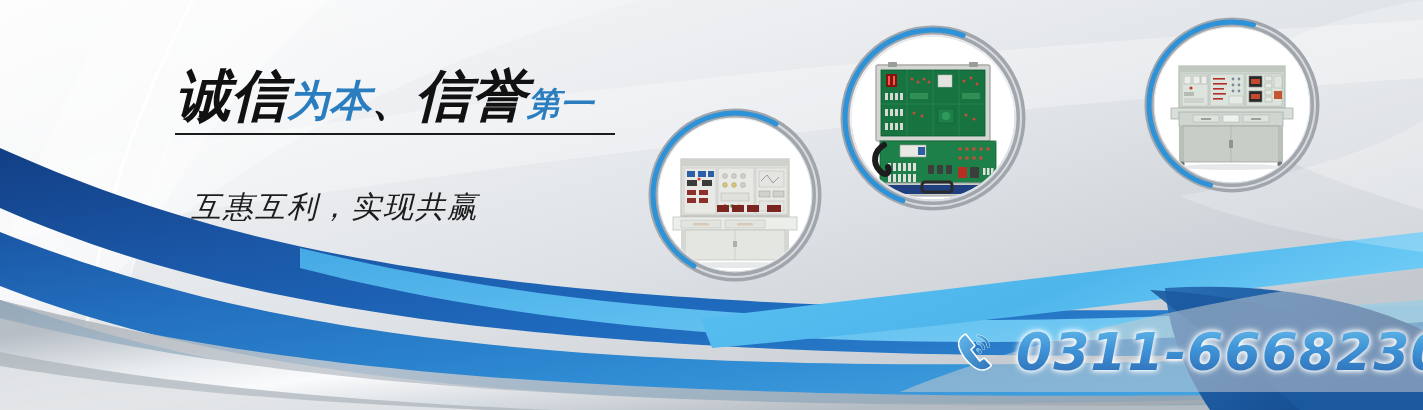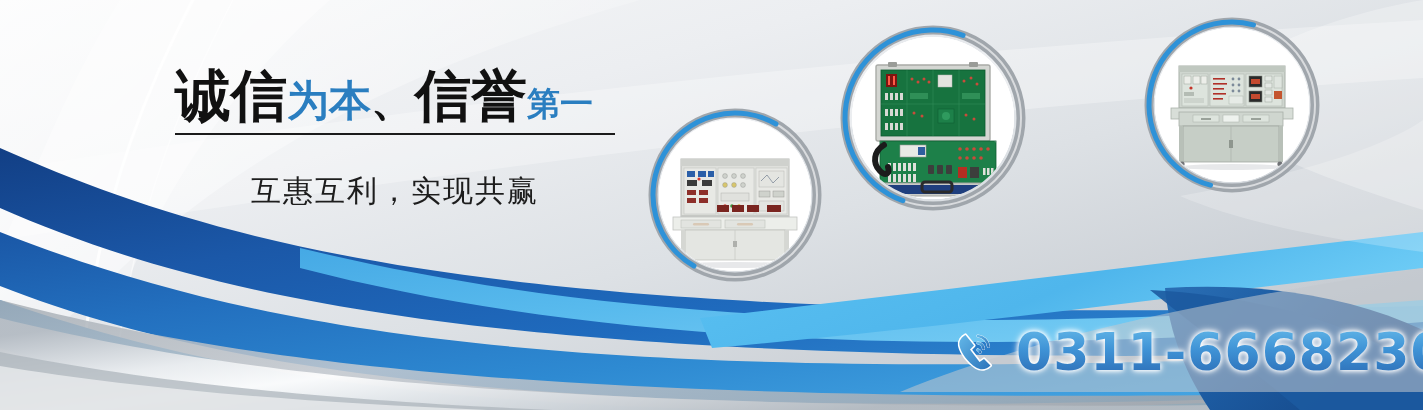--- a/index.html
+++ b/index.html
@@ -8,20 +8,21 @@
     padding: 0;
     background: #ffffff;
   }
   #banner {
     position: relative;
     width: 1423px;
     height: 410px;
     overflow: hidden;
     font-family: "DejaVu Sans", "Liberation Sans", sans-serif;
     background: linear-gradient(145deg, #f2f4f6 0%, #e8ebee 28%, #dfe3e7 50%, #cdd2d7 72%, #bec4ca 100%);
+    font-style: italic;
   }
 
   
   .bg-layer { position: absolute; inset: 0; }
   .bg-layer svg { display: block; width: 100%; height: 100%; }
 
   
   .headline-block {
     position: absolute;
     left: 175px;
@@ -59,23 +60,23 @@
     font-weight: bold;
     vertical-align: baseline;
   }
   .rule {
     margin-top: 9px;
     width: 440px;
     height: 2px;
     background: #1b1b1b;
   }
   .subtitle {
-    margin: 0;
+    margin: 16px;
     padding-top: 36px;
-    text-align: center;
+    text-align: left;
     width: 440px;
     font-size: 30px;
     color: #1d1d1d;
     letter-spacing: 2px;
     white-space: nowrap;
   }
 
   
   .circle {
     position: absolute;

